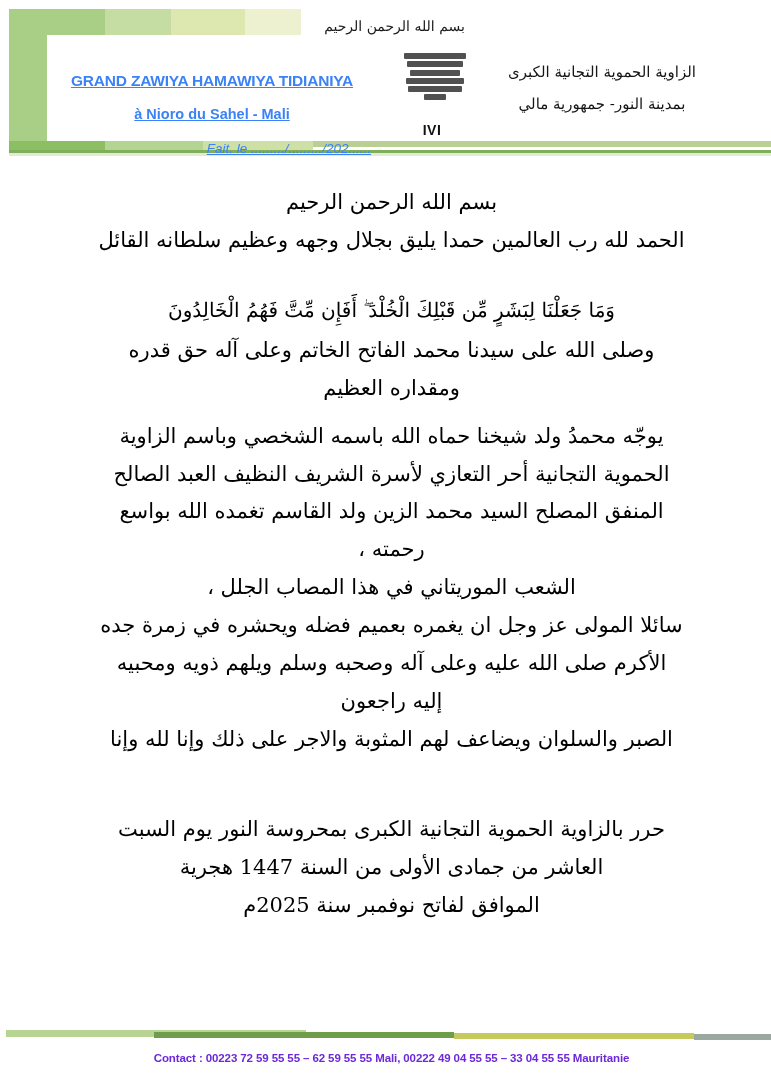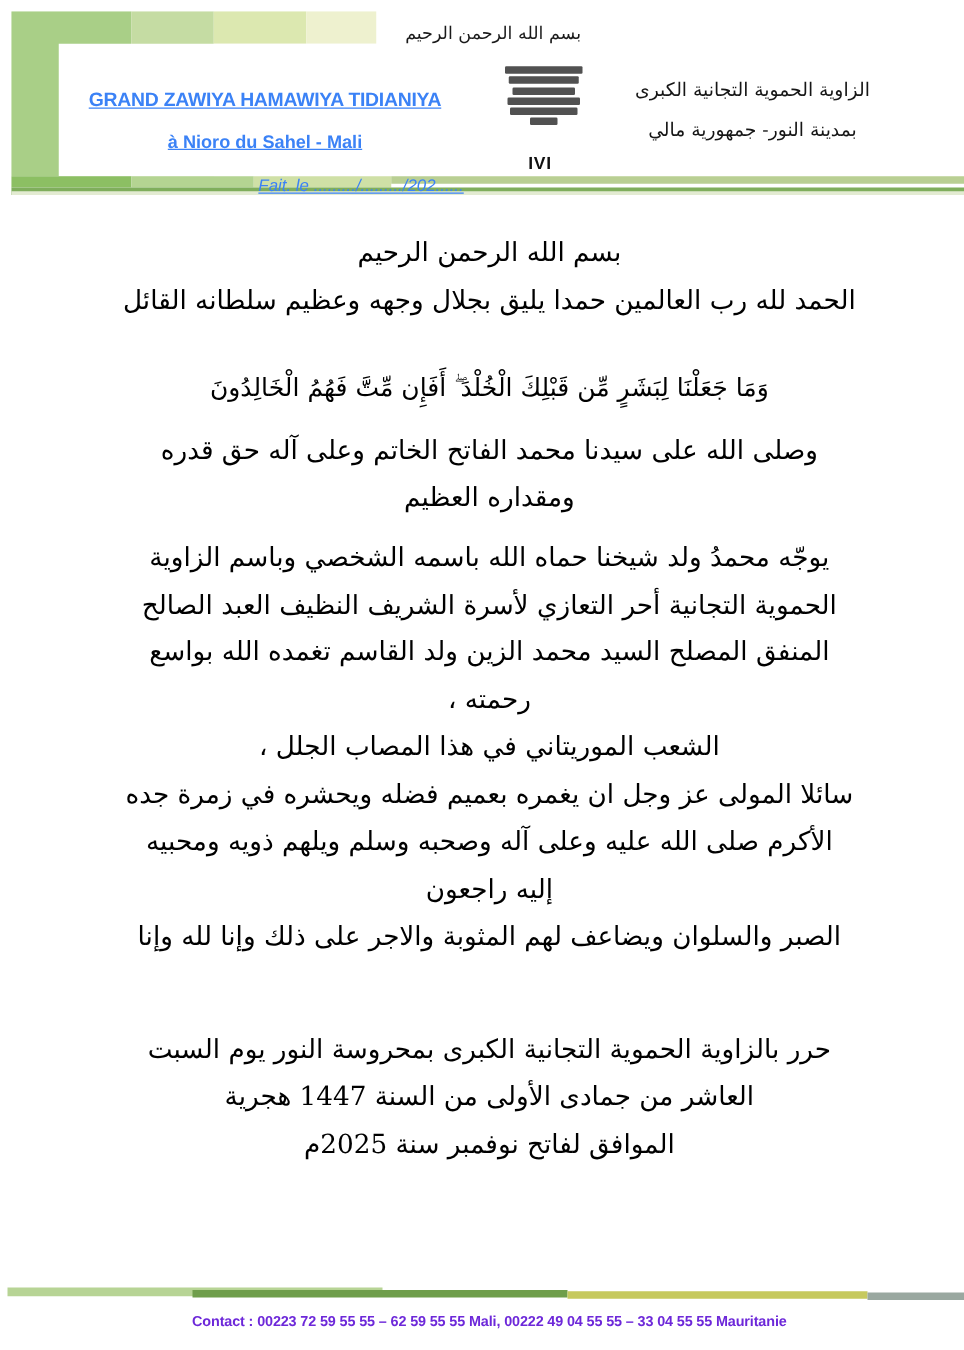--- a/index.html
+++ b/index.html
@@ -201,21 +201,21 @@
   }
 
   .line {
     font-size: 21px;
     line-height: 1.52;
     color: #000000;
   }
 
   .gap-top-1   { margin-top: 28px; }
   .gap-verse   { margin-top: 30px; }
-  .gap-after-verse { margin-top: 12px; }
+  .gap-after-verse { margin-top: 2px; }
   .gap-para    { margin-top: 10px; }
   .gap-final   { margin-top: 52px; }
 
   .verse {
     font-size: 20px;
     line-height: 1.7;
     letter-spacing: 0.2px;
   }
 
   

